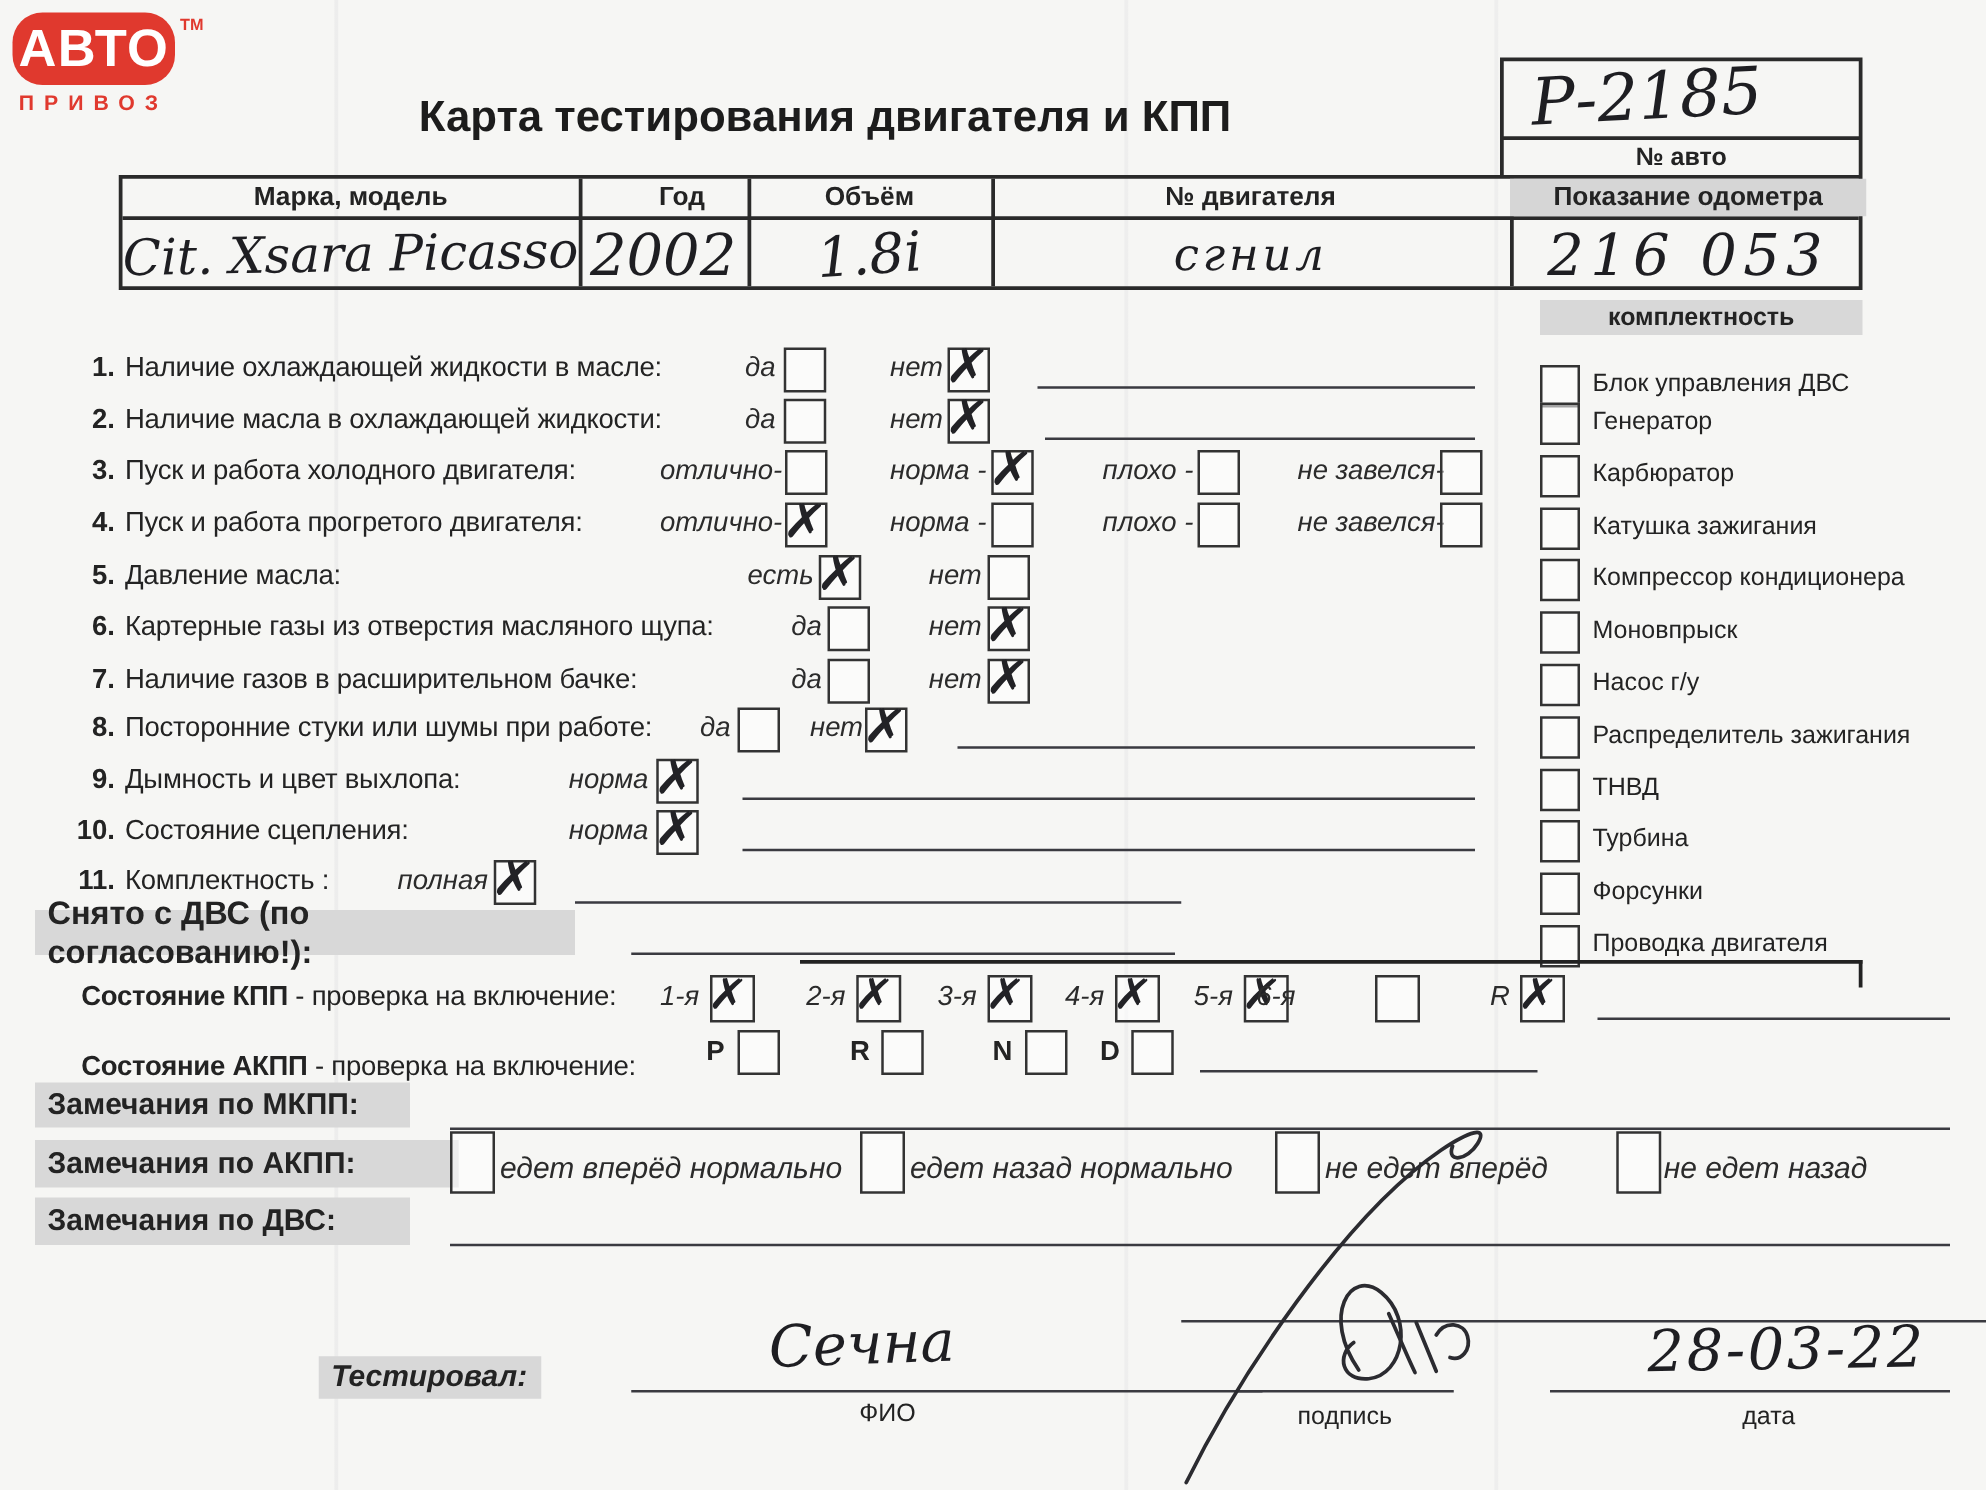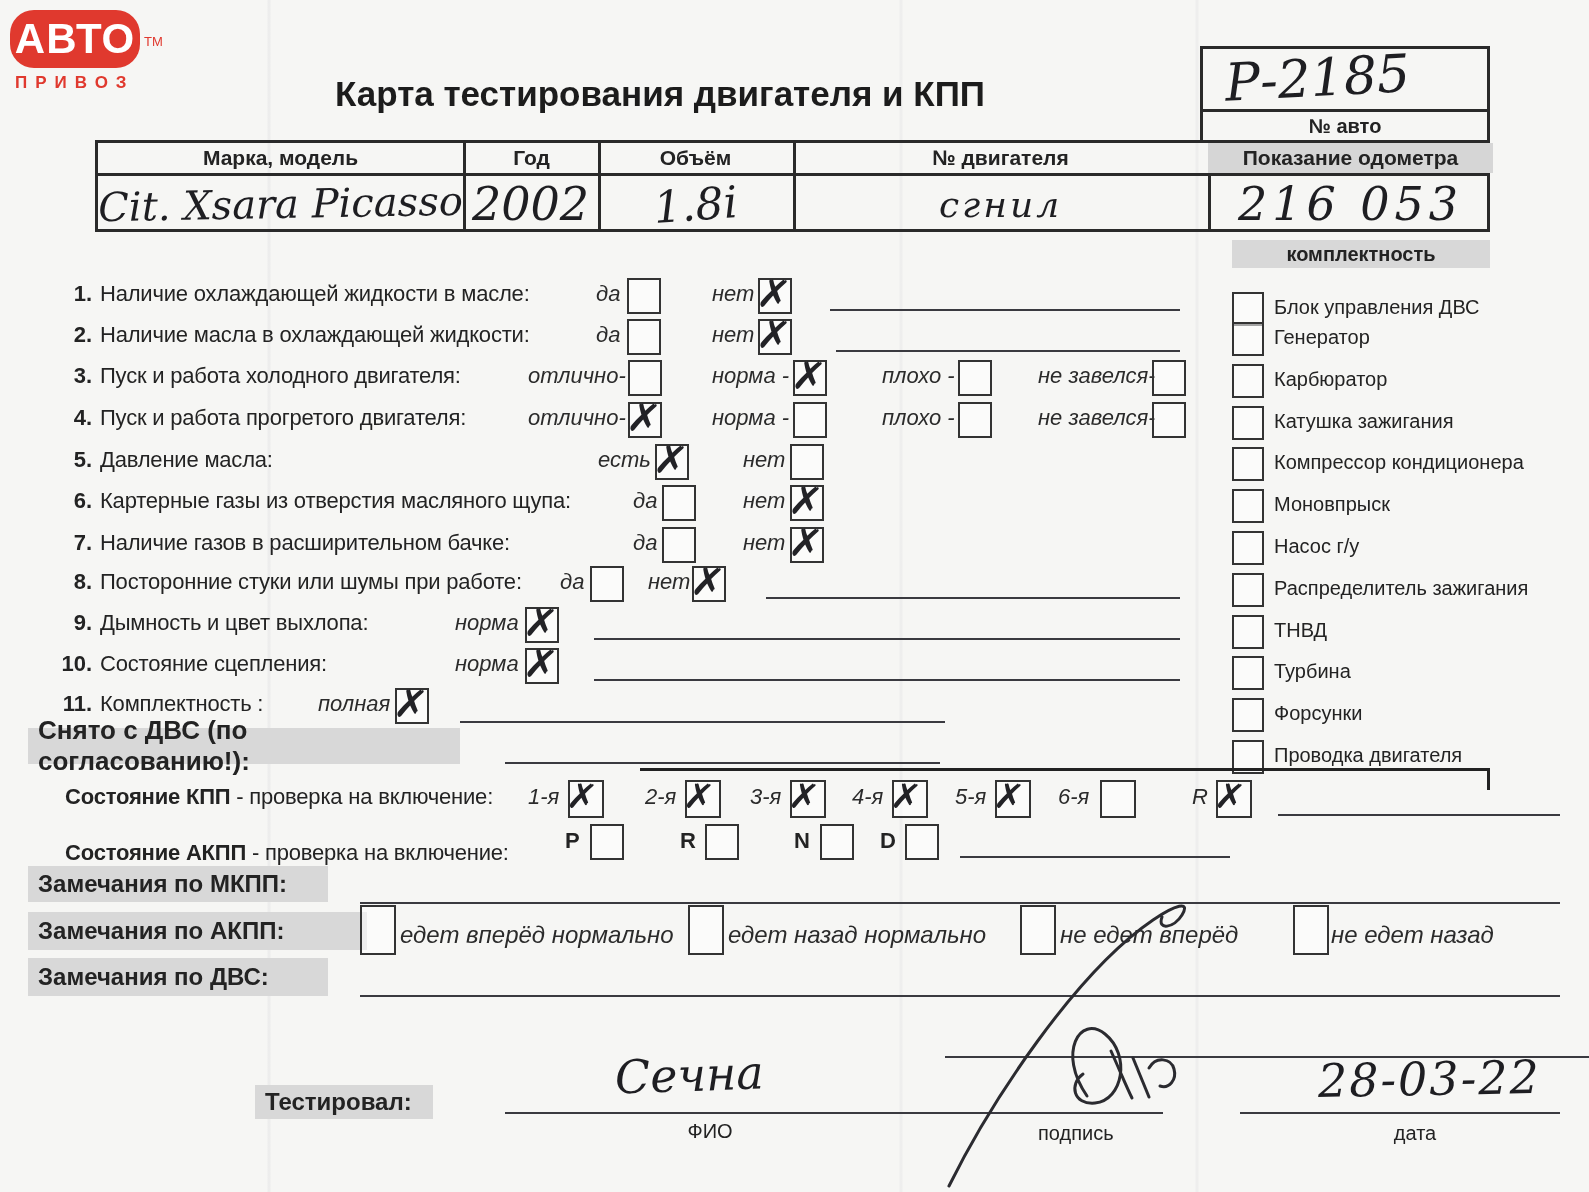--- a/index.html
+++ b/index.html
@@ -25,21 +25,21 @@
   .glabel{position:absolute;background:#d8d8d8;display:flex;align-items:center;padding-left:10px;font-weight:bold;box-sizing:border-box;}
   .hand{position:absolute;font-family:"DejaVu Serif",serif;font-style:italic;color:#1e1e22;white-space:nowrap;}
   
   .vt{position:absolute;left:95px;top:140px;width:1395px;height:92px;border:3px solid #2a2a2a;box-sizing:border-box;}
   .vt .vline{position:absolute;top:0;bottom:0;width:3px;background:#2a2a2a;}
   .vt .hline{position:absolute;left:0;right:0;top:30px;height:3px;background:#2a2a2a;}
   .vt .hcell{position:absolute;top:0;height:30px;display:flex;align-items:center;justify-content:center;font-weight:bold;font-size:21px;}
   .vcell{position:absolute;top:33px;height:56px;display:flex;align-items:center;justify-content:center;}
   .logo-box{width:130px;height:58px;background:#e0392e;border-radius:24px;display:flex;align-items:center;justify-content:center;
     color:#ffffff;font-weight:bold;font-size:42px;letter-spacing:1px;}
-  .logo-tm{position:absolute;left:134px;top:24px;color:#e0392e;font-size:13px;font-weight:normal;}
+  .logo-tm{position:absolute;left:134px;top:2px;color:#e0392e;font-size:13px;font-weight:bold;}
   .logo-sub{color:#e0392e;font-weight:bold;font-size:17px;letter-spacing:8px;margin-top:5px;padding-left:5px;}
   .clab{font-size:20px;}
   .rem-lbl{font-size:24px;}
   .sig-svg{position:absolute;left:935px;top:888px;width:345px;height:300px;}
 </style>
 </head>
 <body>
 
 <div class="page">
 
@@ -55,21 +55,21 @@
   <div class="hand" style="left:1225px;top:48px;font-size:52px;transform:rotate(-3deg)">Р-2185</div>
   <div class="abs" style="left:1200px;top:112px;width:290px;height:28px;border-left:3px solid #2a2a2a;border-right:3px solid #2a2a2a;box-sizing:border-box;display:flex;align-items:center;justify-content:center;font-weight:bold;font-size:20px">№ авто</div>
 
   <div class="vt">
     <div class="vline" style="left:365px"></div>
     <div class="vline" style="left:500px"></div>
     <div class="vline" style="left:695px"></div>
     <div class="vline" style="left:1110px"></div>
     <div class="hline"></div>
     <div class="hcell" style="left:0;width:365px">Марка, модель</div>
-    <div class="hcell" style="left:356px;width:155px">Год</div>
+    <div class="hcell" style="left:370px;width:155px">Год</div>
     <div class="hcell" style="left:500px;width:195px">Объём</div>
     <div class="hcell" style="left:695px;width:415px">№ двигателя</div>
     <div class="hcell" style="left:1110px;width:285px;background:#d6d6d6">Показание одометра</div>
     <div class="vcell hand" style="left:0;width:365px;font-size:40px;transform:rotate(-1deg)">Cit. Xsara Picasso</div>
     <div class="vcell hand" style="left:365px;width:135px;font-size:46px">2002</div>
     <div class="vcell hand" style="left:500px;width:195px;font-size:44px;transform:rotate(-4deg)">1.8i</div>
     <div class="vcell hand" style="left:695px;width:415px;font-size:36px;letter-spacing:3px">сгнил</div>
     <div class="vcell hand" style="left:1110px;width:285px;font-size:46px;letter-spacing:5px">216 053</div>
   </div>
 
@@ -232,21 +232,21 @@
     <span class="opt abs" style="left:528px;top:4px">1-я</span>
     <span class="box kbox checked" style="left:568px"></span>
     <span class="opt abs" style="left:645px;top:4px">2-я</span>
     <span class="box kbox checked" style="left:685px"></span>
     <span class="opt abs" style="left:750px;top:4px">3-я</span>
     <span class="box kbox checked" style="left:790px"></span>
     <span class="opt abs" style="left:852px;top:4px">4-я</span>
     <span class="box kbox checked" style="left:892px"></span>
     <span class="opt abs" style="left:955px;top:4px">5-я</span>
     <span class="box kbox checked" style="left:995px"></span>
-    <span class="opt abs" style="left:1058px;top:4px">6-я</span>
+    <span class="opt abs" style="left:1005px;top:4px">6-я</span>
     <span class="box kbox" style="left:1100px"></span>
     <span class="opt abs" style="left:1192px;top:4px">R</span>
     <span class="box kbox checked" style="left:1216px"></span>
     <span class="line" style="left:1278px;top:34px;width:282px"></span>
   </div>
 
   <div class="row" style="top:822px">
     <span class="itm abs" style="left:65px;top:18px"><b>Состояние АКПП</b><span> - проверка на включение:</span></span>
     <span class="itm abs" style="left:565px;top:6px;font-weight:bold">P</span>
     <span class="box" style="left:590px;top:2px"></span>
@@ -271,21 +271,21 @@
     <span class="box tbox" style="left:1020px"></span>
     <span class="opt abs" style="left:1060px;top:16px;font-size:24px">не едет вперёд</span>
     <span class="box tbox" style="left:1293px"></span>
     <span class="opt abs" style="left:1331px;top:16px;font-size:24px">не едет назад</span>
   </div>
 
   <div class="glabel rem-lbl" style="left:28px;top:958px;width:300px;height:38px">Замечания по ДВС:</div>
   <span class="line" style="left:360px;top:995px;width:1200px"></span>
 
   <span class="line" style="left:945px;top:1056px;width:644px"></span>
-  <div class="glabel" style="left:255px;top:1085px;width:178px;height:34px;font-size:24px">Тестировал:</div>
+  <div class="glabel" style="left:255px;top:1085px;width:178px;height:34px;font-style:italic;font-size:24px">Тестировал:</div>
 
   <div class="hand" style="left:615px;top:1048px;font-size:46px;transform:rotate(-2deg)">Сечна</div>
   <span class="line" style="left:505px;top:1112px;width:505px"></span>
   <div class="abs" style="left:655px;top:1120px;width:110px;text-align:center;font-size:20px">ФИО</div>
 
   <span class="line" style="left:988px;top:1112px;width:175px"></span>
   <div class="abs" style="left:1038px;top:1122px;font-size:20px">подпись</div>
 
   <div class="hand" style="left:1318px;top:1052px;font-size:46px;letter-spacing:2px;transform:rotate(-1deg)">28-03-22</div>
   <span class="line" style="left:1240px;top:1112px;width:320px"></span>

